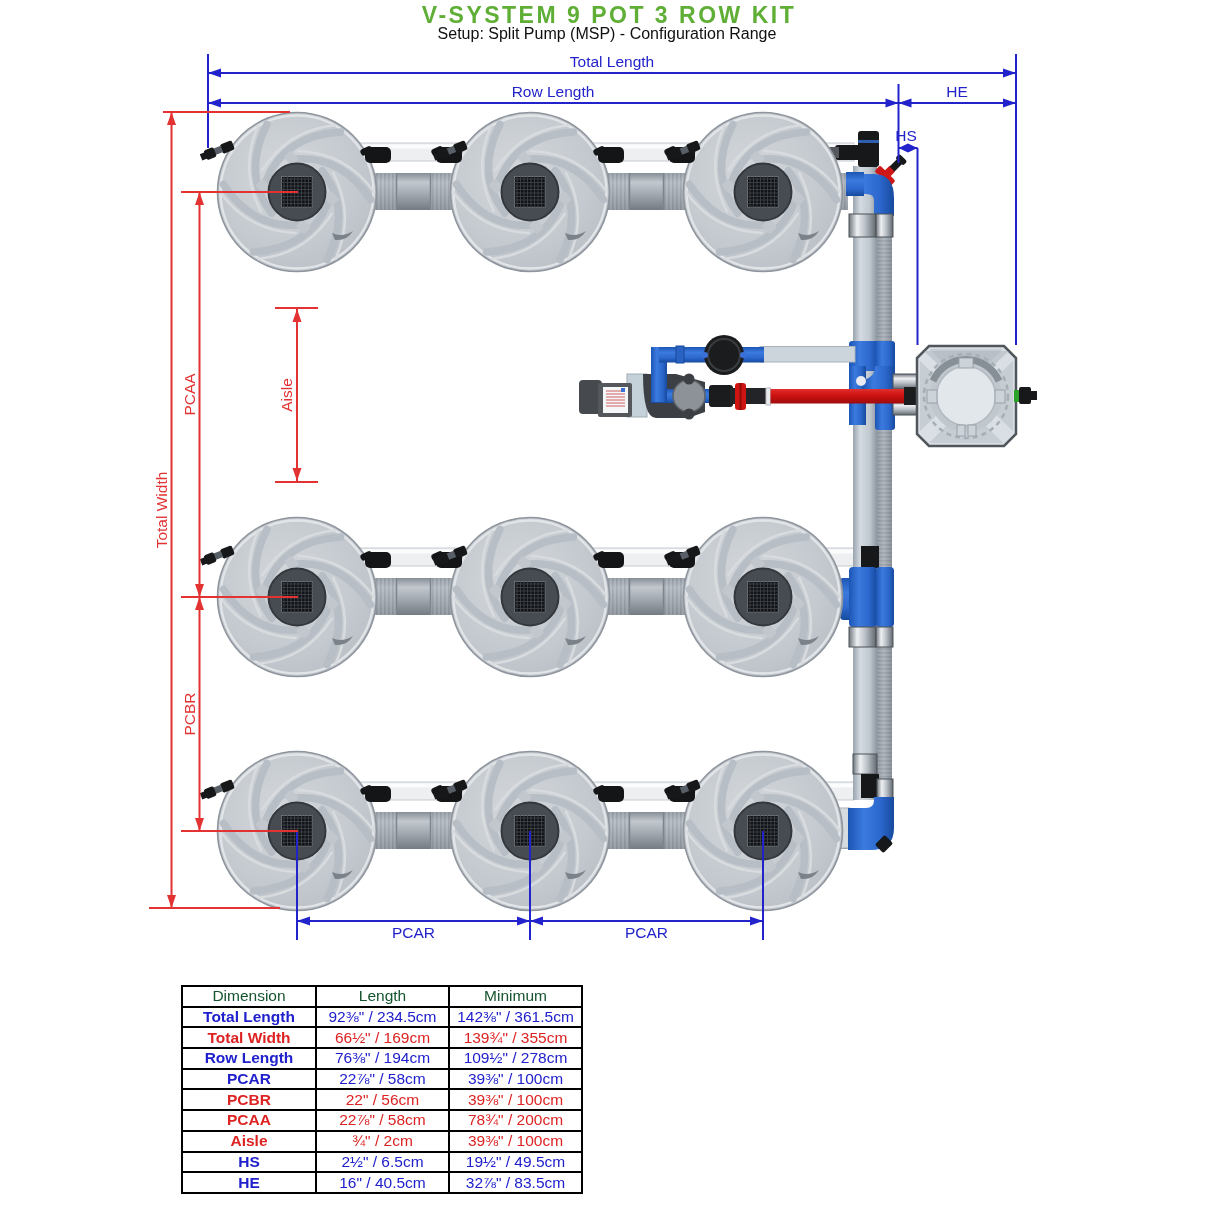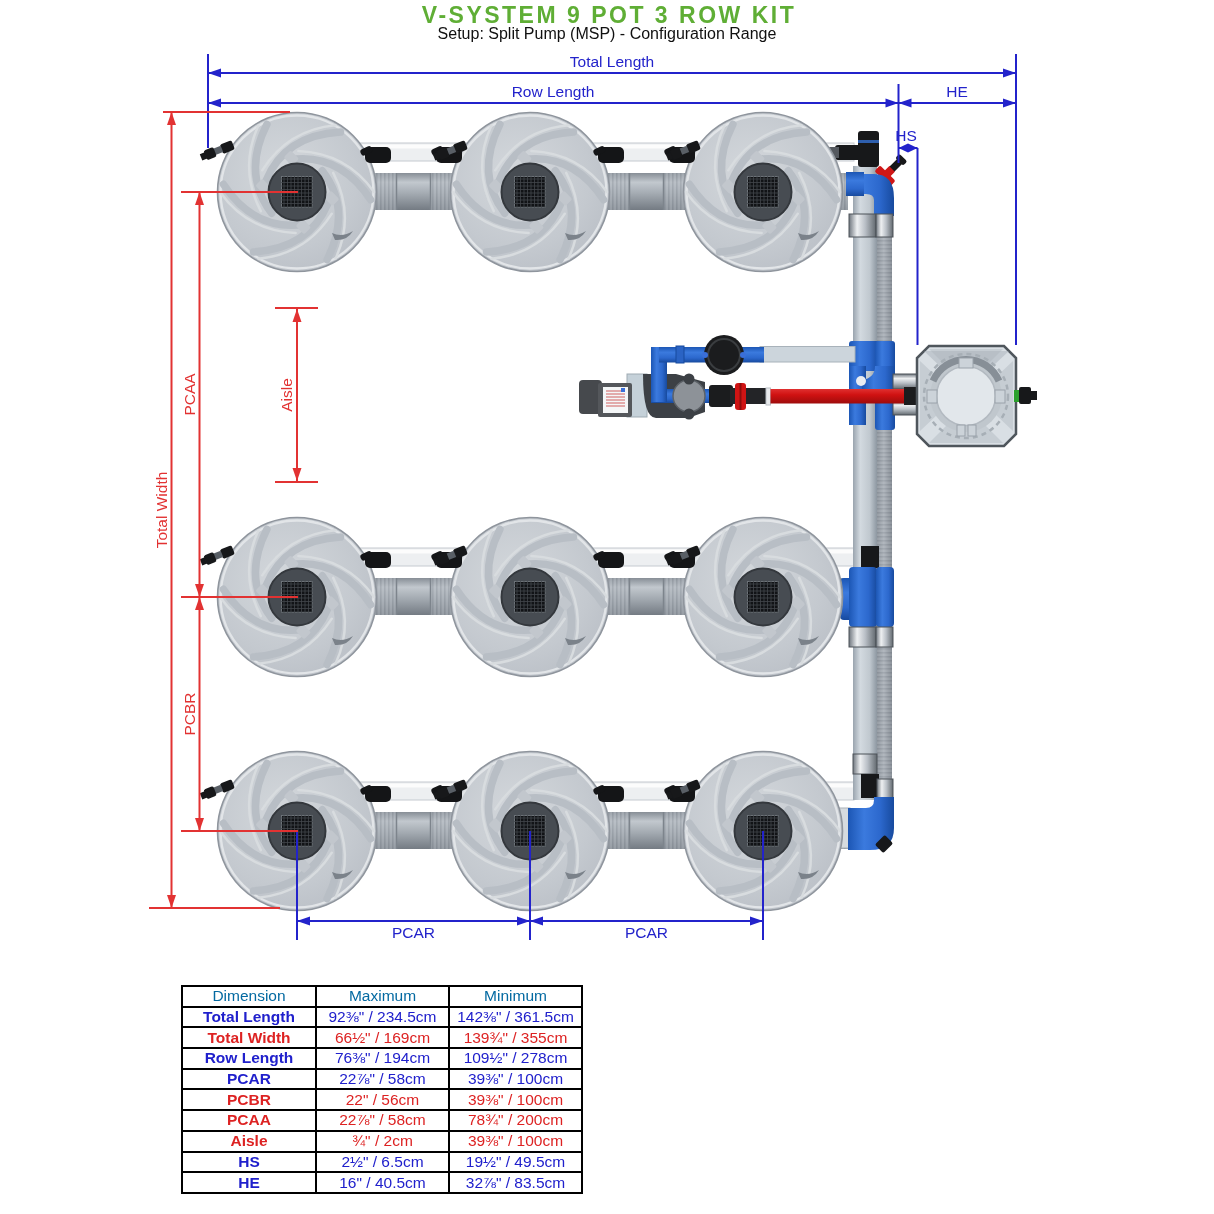--- a/index.html
+++ b/index.html
@@ -1,18 +1,18 @@
 <!DOCTYPE html>
 <html><head><meta charset="utf-8"><style>
 html,body{margin:0;padding:0;background:#fff;width:1214px;height:1214px;overflow:hidden}
 #wrap{position:relative;width:1214px;height:1182px;font-family:"Liberation Sans",sans-serif}
 svg{position:absolute;left:0;top:0}
 table{position:absolute;left:181px;top:985px;width:400px;height:209px;border-collapse:collapse;table-layout:fixed;font-family:"Liberation Sans",sans-serif}
 td{border:2px solid #000;text-align:center;vertical-align:middle;padding:0;font-size:15.5px;white-space:nowrap}
-td.k{color:#0369a1}
+td.k{color:#14532d}
 td.b{color:#2020cc}
 td.r{color:#dd2222}
 td.lb{font-weight:bold}
 </style></head>
 <body>
 <div id="wrap">
 <svg width="1214" height="1214" viewBox="0 0 1214 1214" font-family="Liberation Sans, sans-serif">
 <rect width="1214" height="1214" fill="#ffffff"></rect>
 <defs>
 <radialGradient id="potg" cx="42%" cy="40%" r="65%">
@@ -327,21 +327,21 @@
 </svg>
 <table>
       <colgroup>
         <col style="width:134px">
         <col style="width:133px">
         <col style="width:133px">
       </colgroup>
 <tbody>
         <tr>
           <td class="k">Dimension</td>
-          <td class="k">Maximum</td>
+          <td class="k">Length</td>
           <td class="k">Minimum</td>
         </tr>
 <tr>
           <td class="b lb">Total Length</td>
           <td class="b">92⅜" / 234.5cm</td>
           <td class="b">142⅜" / 361.5cm</td>
         </tr>
 <tr>
           <td class="r lb">Total Width</td>
           <td class="r">66½" / 169cm</td>

